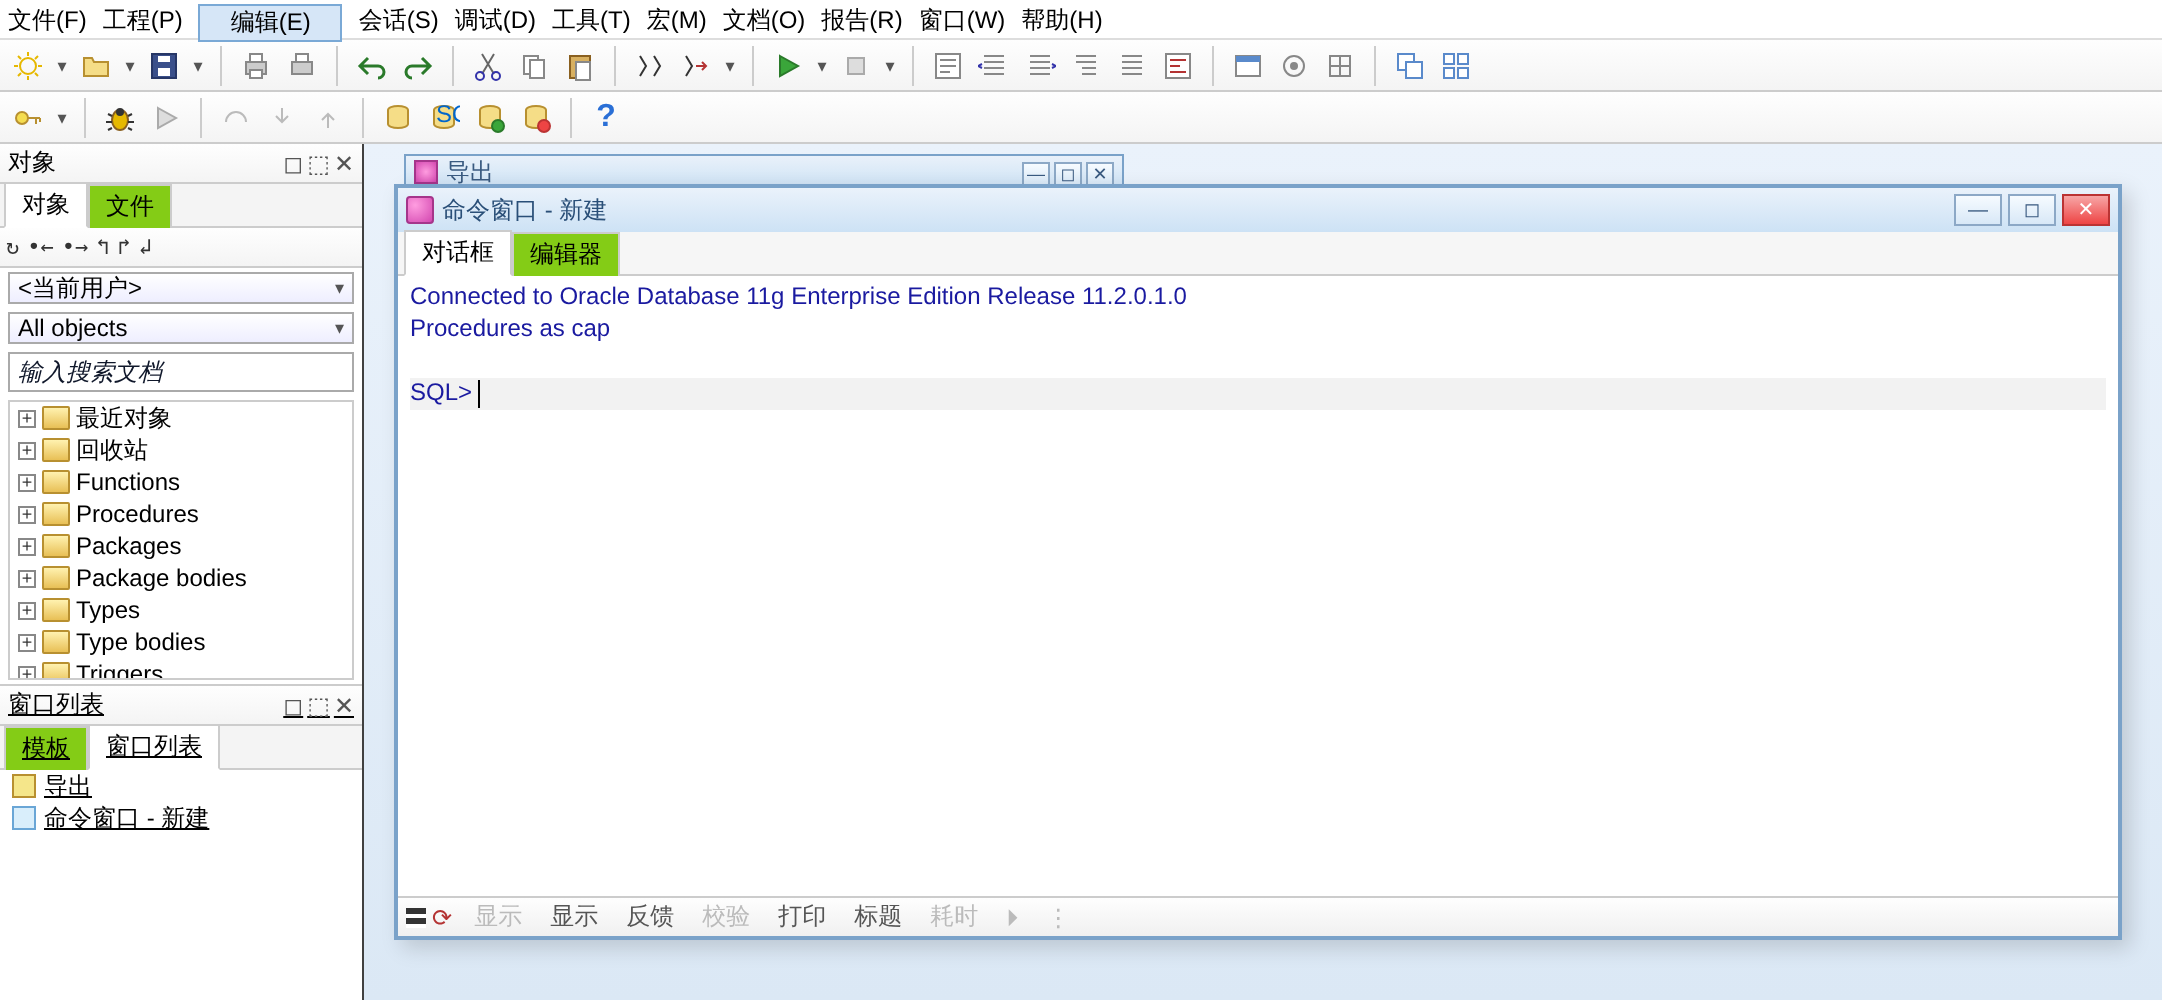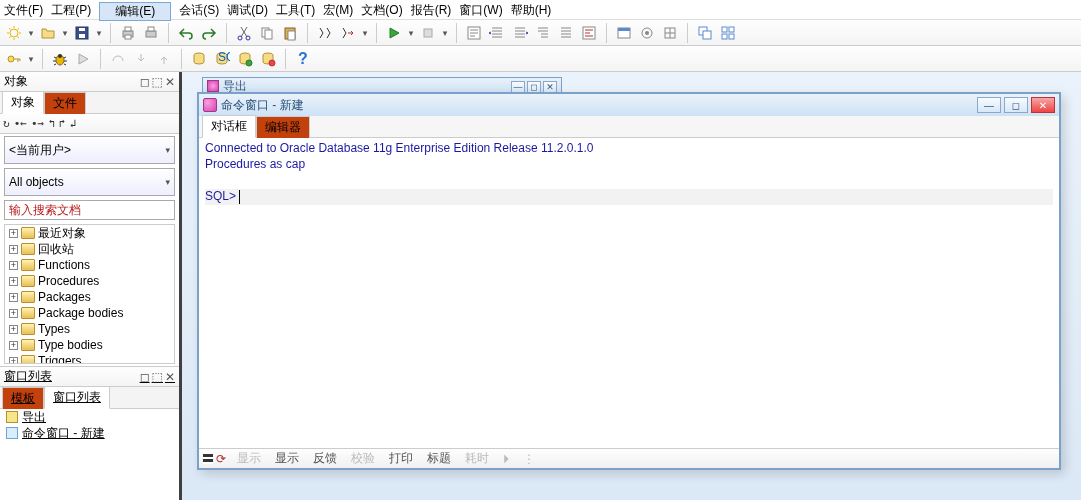--- a/index.html
+++ b/index.html
@@ -9,32 +9,32 @@
   .menubar span { cursor: default; }
   .menubar .sel { background: #d6e6f7; border: 1px solid #7aa9d6; padding: 0 15px; }
   
   .toolbar { display: flex; height: 26px; background: linear-gradient(#fefefe,#f4f4f4); border-bottom: 1px solid #ccc; padding: 2px 4px; align-items: center; gap: 3px; }
   .sep { width: 1px; height: 20px; background: #ccc; margin: 0 4px; }
   .tbtn { width: 20px; height: 20px; display: flex; align-items: center; justify-content: center; cursor: pointer; }
   .tbtn svg { width: 16px; height: 16px; }
   .dropd { width: 8px; height: 20px; display:flex; align-items:center; justify-content:center; color:#555; font-size:9px; }
   
   .main { display: flex; height: calc(500px - 20px - 26px - 26px); }
-  .leftpanel { width: 182px; display:flex; flex-direction:column; border-right:3px solid #404040; }
+  .leftpanel { width: 182px; display:flex; flex-direction:column; border-right:1px solid #404040; }
   .panelhead { display:flex; justify-content:space-between; align-items:center; background:linear-gradient(#fefefe,#f4f4f4); border-bottom:1px solid #ccc; height:20px; padding:0 4px; }
   .panelhead .ctrls { display:flex; gap:2px; font-size:10px; color:#555; }
   .panelhead .ctrls span { cursor:pointer; }
   .tabs { display:flex; height:22px; border-bottom:1px solid #ccc; background:#f4f4f4; align-items:flex-end; padding-left:2px; gap:0; }
-  .tab { padding:2px 8px; border:1px solid #ccc; border-bottom:none; background:#c2410c; cursor:pointer; position:relative; top:1px; }
+  .tab { padding:2px 8px; border:1px solid #ccc; border-bottom:none; background:#84cc16; cursor:pointer; position:relative; top:1px; }
   .tab.active { background:#fff; border-bottom:1px solid #fff; }
   .smallbar { display:flex; height:20px; background:linear-gradient(#fefefe,#f4f4f4); border-bottom:1px solid #ccc; align-items:center; padding:0 3px; gap:4px; font-size:11px; color:#333; }
   .smallbar .glyph { font-family: monospace; font-size:11px; }
-  .combo { height:28px; border:1px solid #aaa; background:linear-gradient(#fff,#eef); display:flex; align-items:center; justify-content:space-between; padding:0 4px; margin:2px 4px; }
+  .combo { height:16px; border:1px solid #aaa; background:linear-gradient(#fff,#eef); display:flex; align-items:center; justify-content:space-between; padding:0 4px; margin:2px 4px; }
   .combo .arrow{ color:#555; font-size:9px; }
-  .filter { height:20px; border:1px solid #aaa; background:#fff; margin:2px 4px; padding:0 4px; color:#b91c1c; display:flex; align-items:center; }
+  .filter { height:20px; border:1px solid #aaa; background:#fff; margin:2px 4px; padding:0 4px; color:#0f172a; font-style:italic; display:flex; align-items:center; }
   .tree { flex:0 0 140px; border:1px solid #ccc; margin:2px 4px; background:#fff; overflow-y:scroll; overflow-x:hidden; }
   .tree .row { display:flex; align-items:center; height:16px; padding-left:4px; gap:3px; white-space:nowrap; font-family: "SimSun", Arial; font-size:12px; }
   .exp { width:9px; height:9px; border:1px solid #888; display:inline-flex; align-items:center; justify-content:center; font-size:9px; line-height:7px; color:#333; cursor:pointer; }
   .foldericon { width:14px; height:12px; background:linear-gradient(#fff2b0,#e8c056); border:1px solid #b89030; border-radius:1px; display:inline-block; }
   .botpanel { border-top:1px solid #ccc;text-decoration:underline; }
   .botlist { background:#fff; height:56px; overflow:auto; }
   .botlist .row { display:flex; align-items:center; gap:4px; padding:1px 6px; height:16px; }
   .iconexp { width:12px; height:12px; background:#f5e68a; border:1px solid #b89030; display:inline-block; }
   .iconcmd { width:12px; height:12px; background:#d9eefb; border:1px solid #6aa6d6; display:inline-block; }
   

